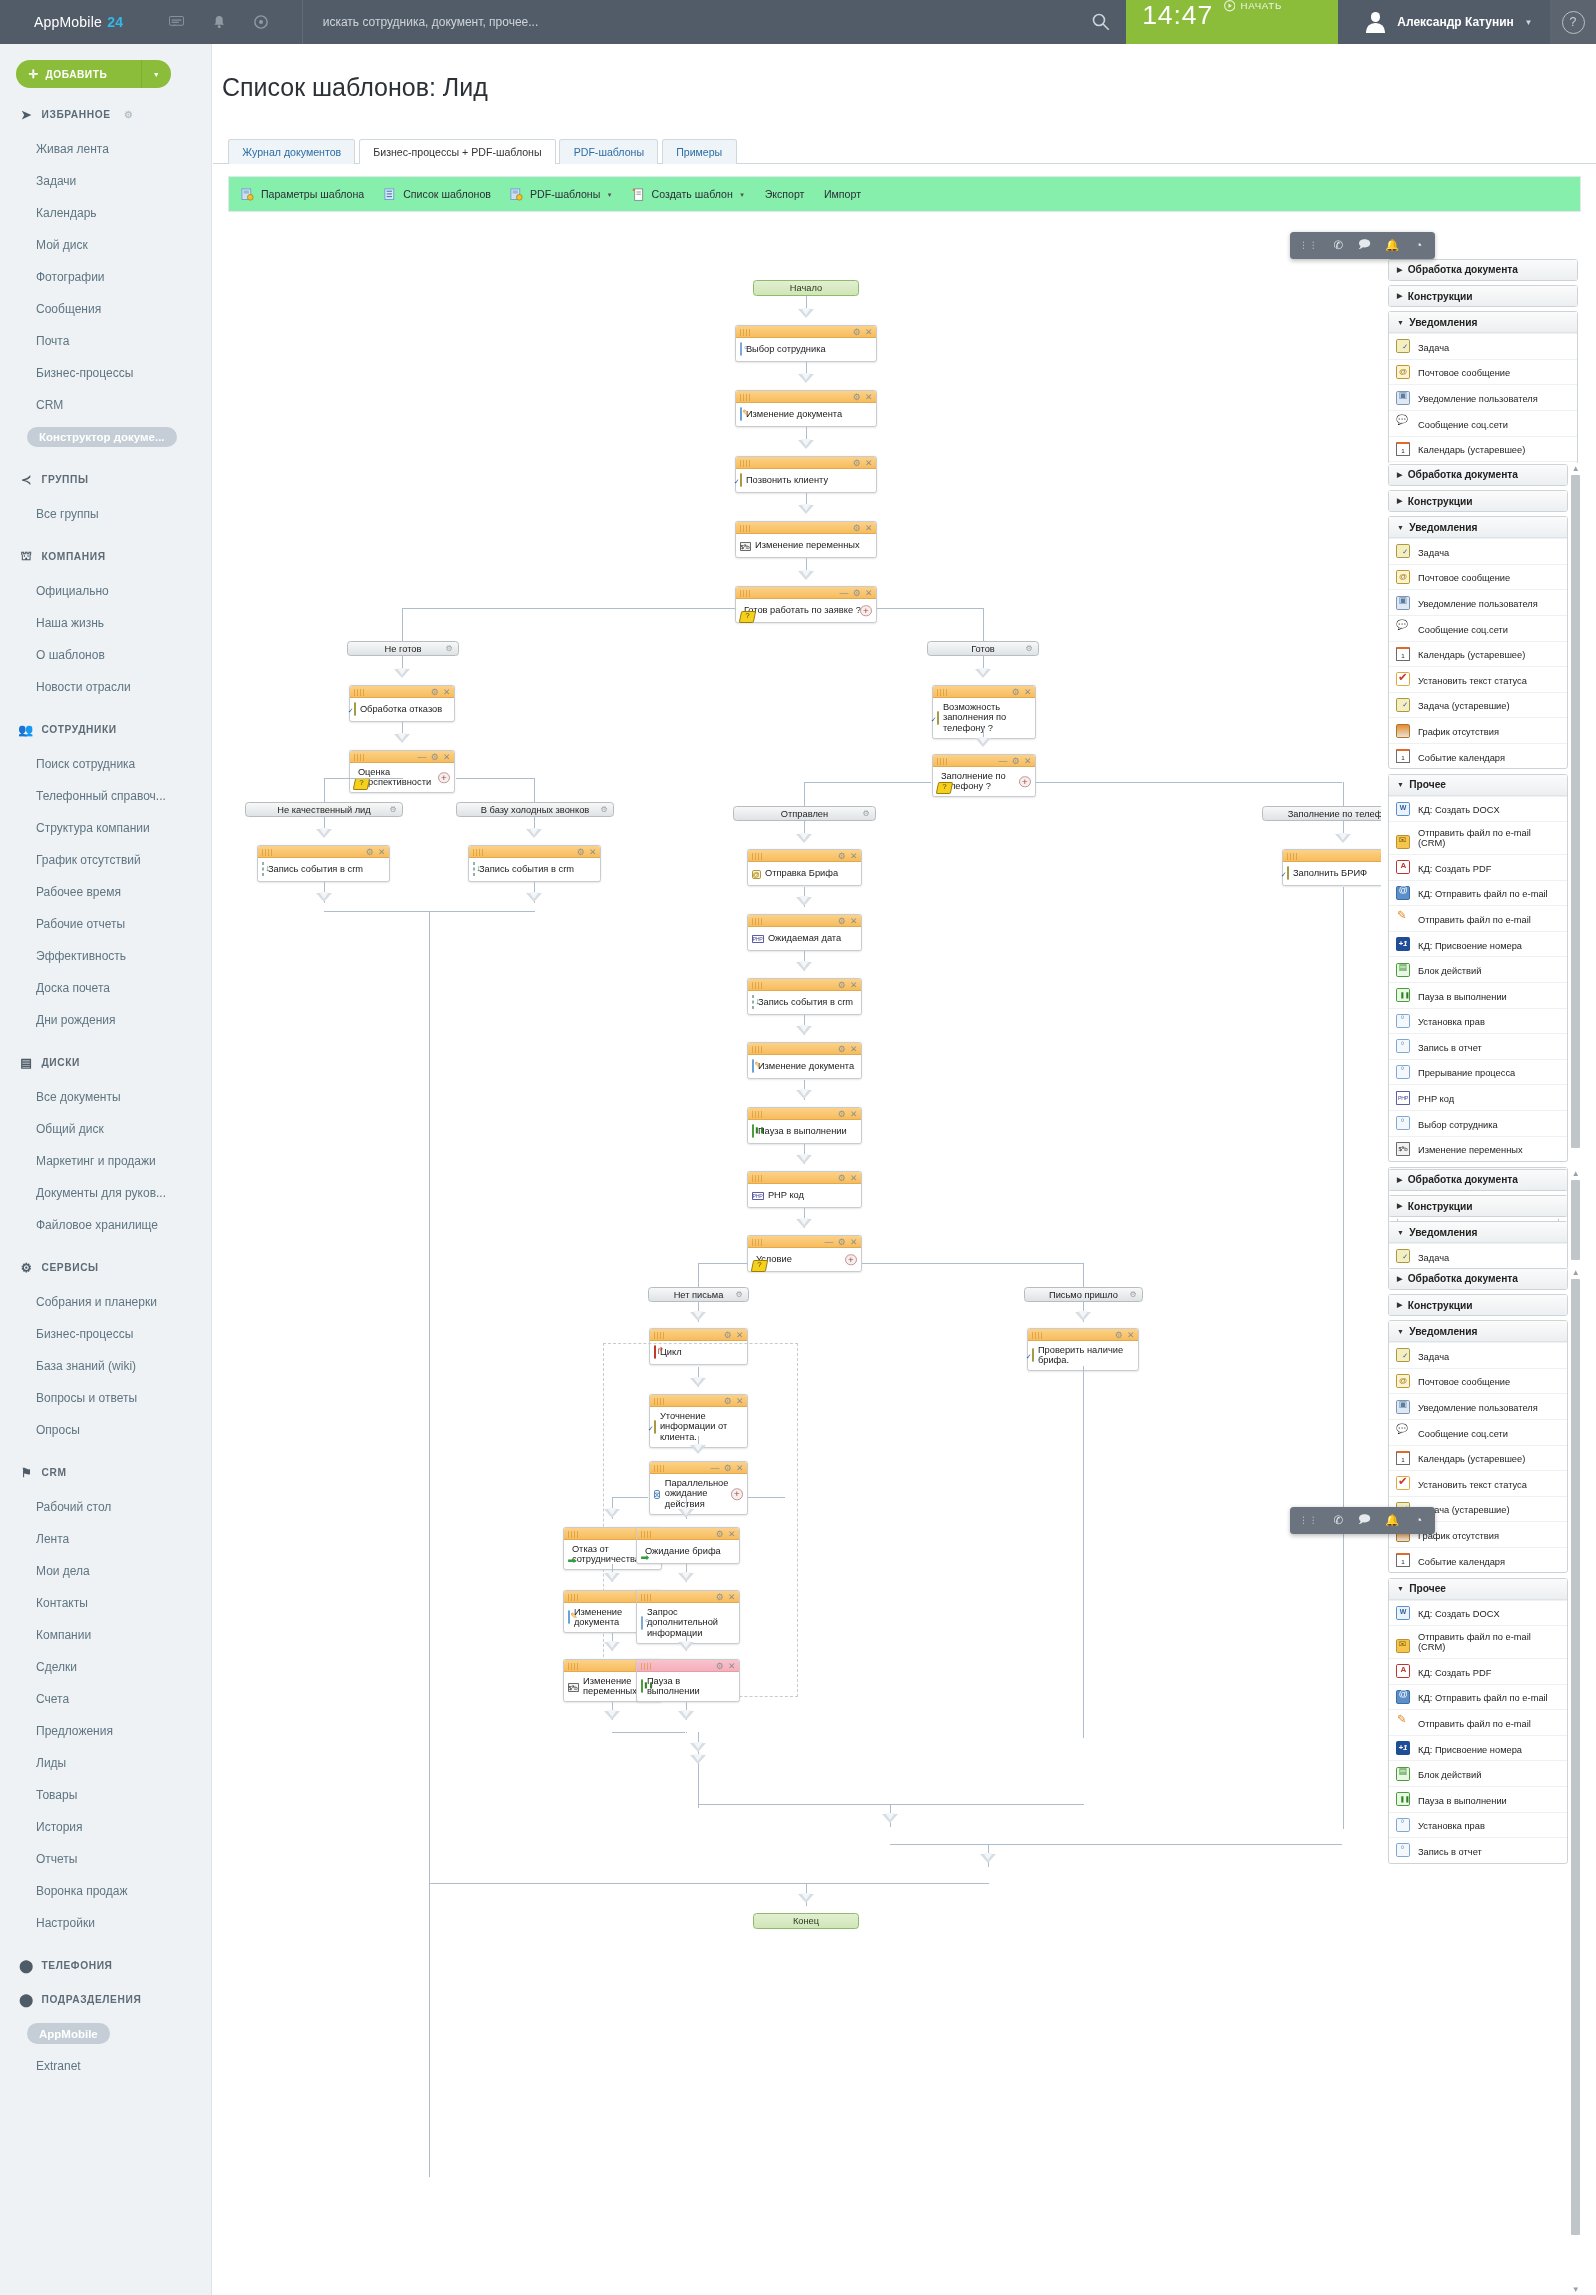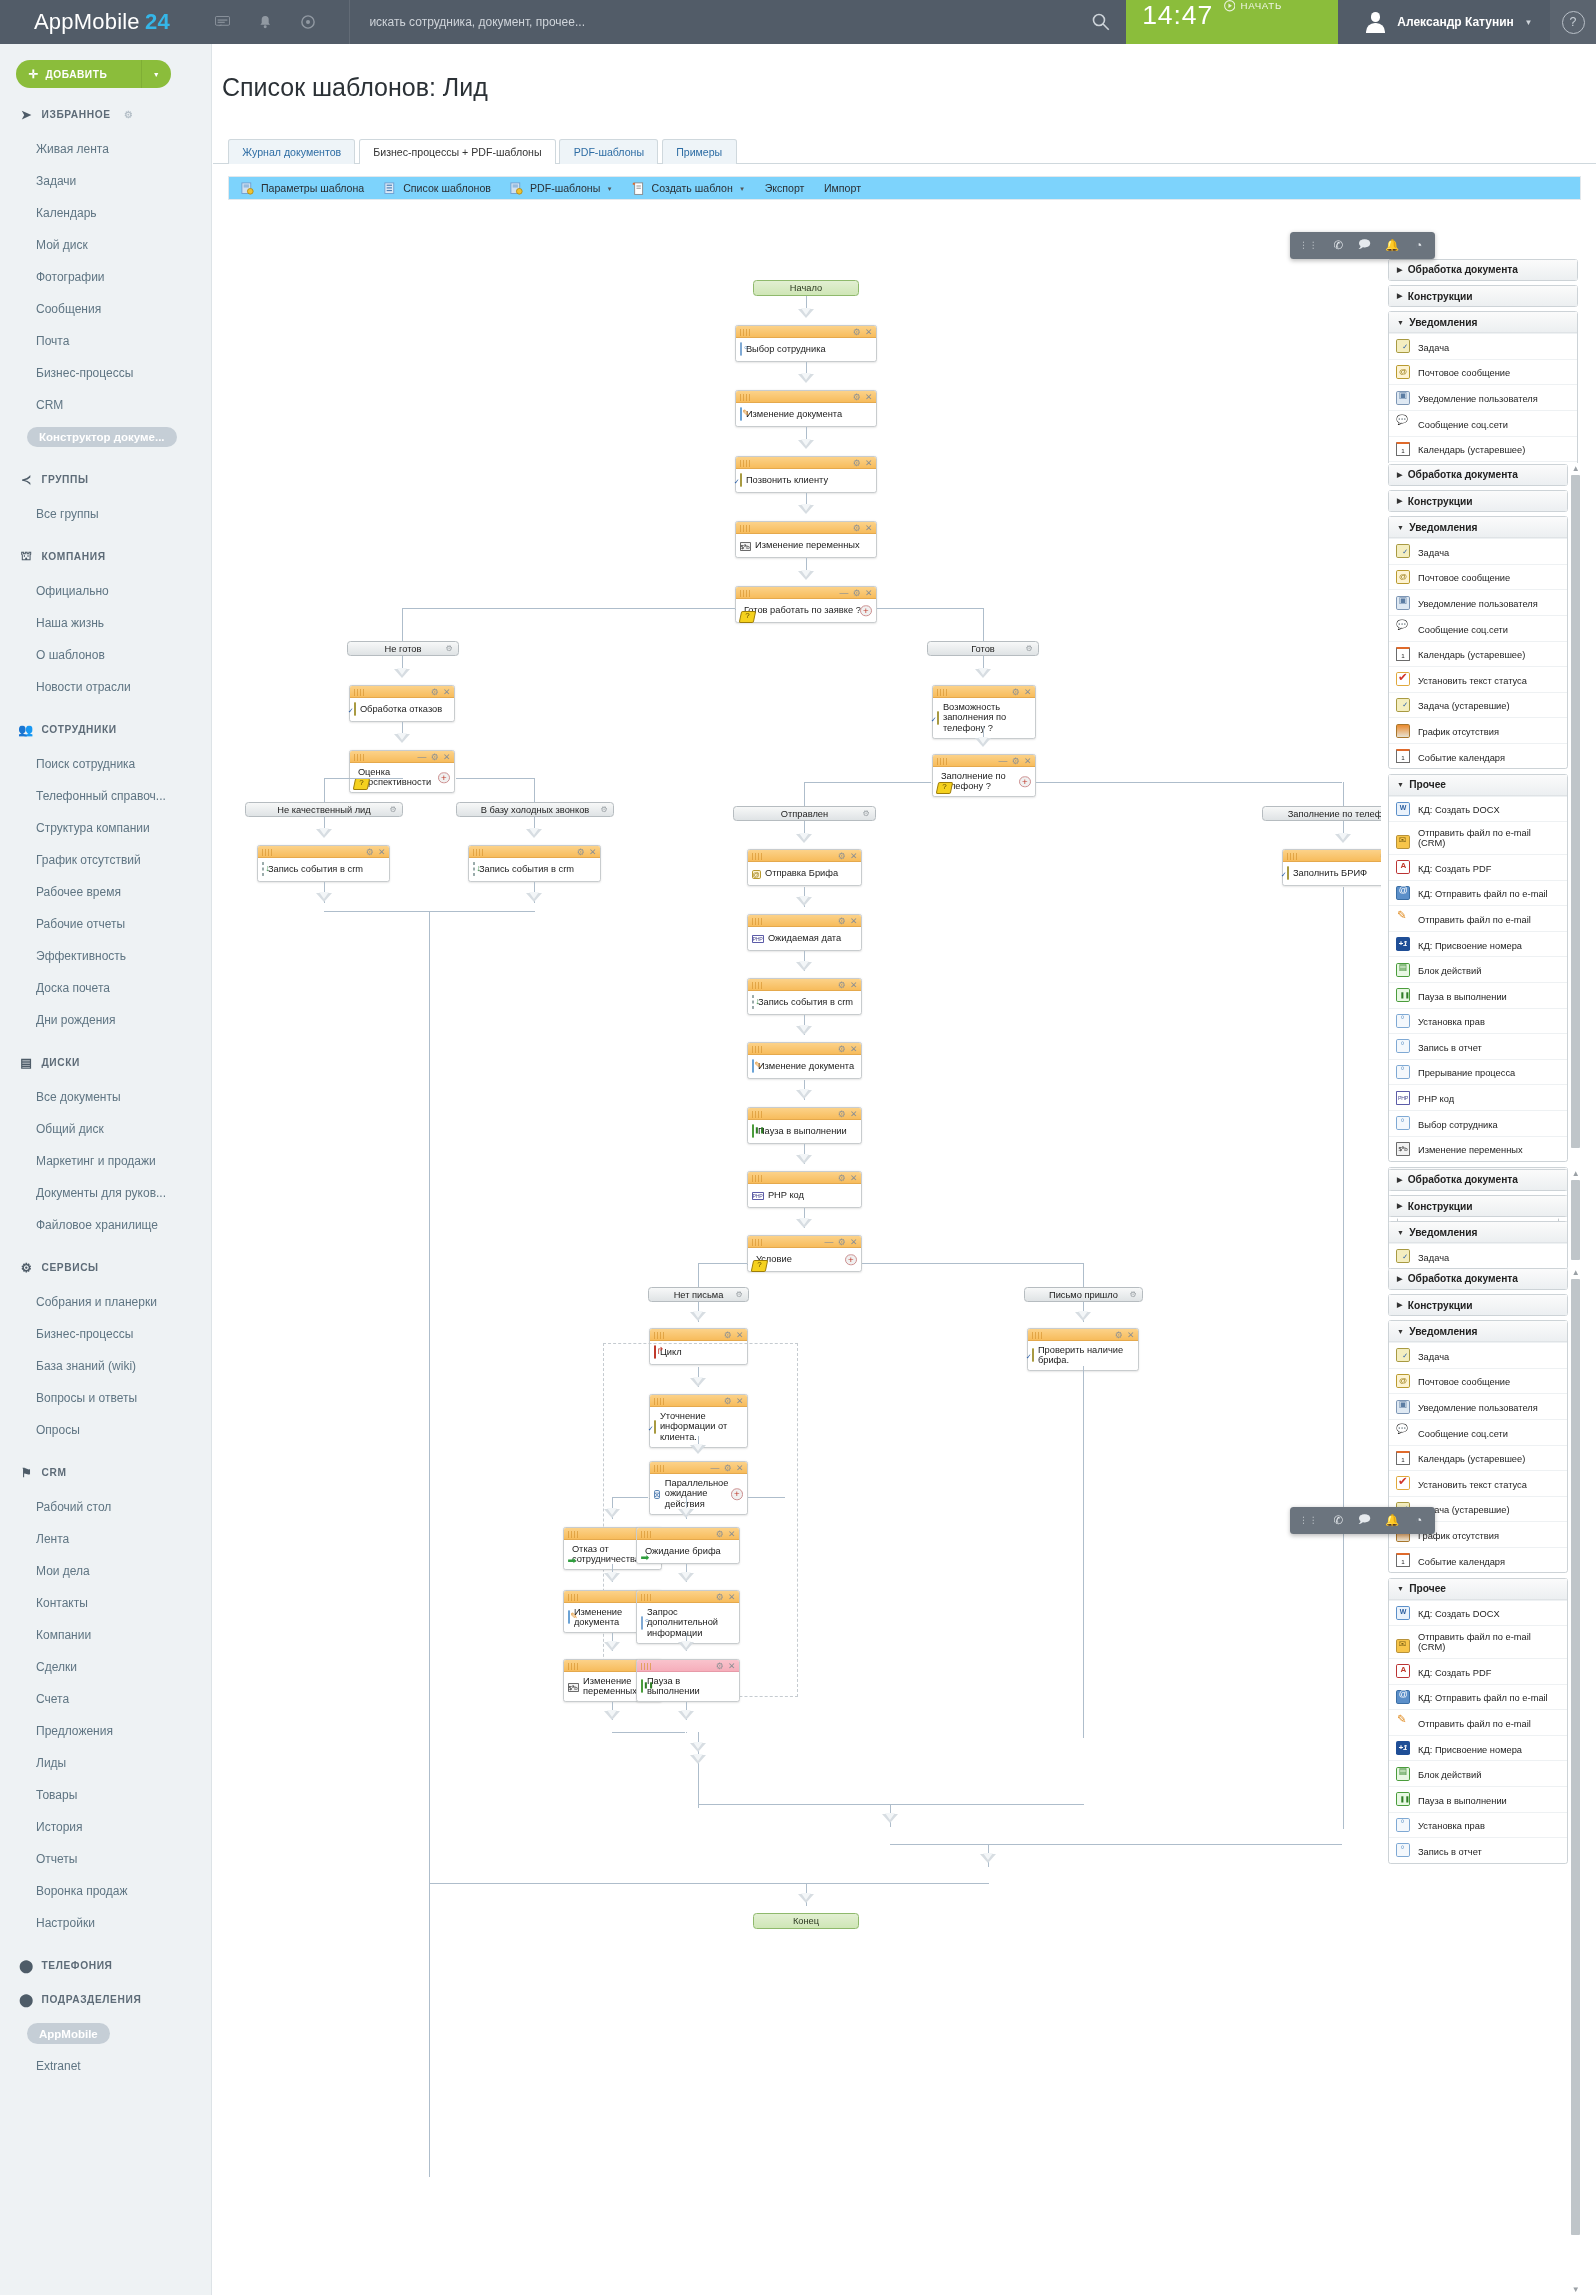--- a/index.html
+++ b/index.html
@@ -7,21 +7,21 @@
   html, body { margin:0; padding:0; }
   body {
     width:1596px; height:2295px;
     font-family:"Liberation Sans", sans-serif;
     font-size:11.5px; color:#333; background:#fff;
     overflow:hidden; position:relative;
   }
 
   
   #topbar { position:absolute; left:0; top:0; width:1596px; height:44px; background:#525c68; display:flex; align-items:center; }
-  #logo { margin-left:34px; font-size:22px; color:#fff; letter-spacing:0.2px; }
+  #logo { margin-left:34px; font-size:14px; color:#fff; letter-spacing:0.2px; }
   #logo .num { color:#35b6e8; margin-left:5.3px; font-weight:bold; }
   .hdr-icons { display:flex; gap:25px; margin-left:44px; align-items:center; }
   .hdr-ic { width:17.7px; height:17.7px; opacity:.55; display:flex; align-items:center; justify-content:center; color:#c6ccd3; }
   .hdr-sep { width:0.9px; height:44px; background:#626b76; margin-left:32px; }
   #searchbox { flex:1; height:44px; display:flex; align-items:center; padding-left:19.5px; color:#cfd4da; font-size:12px; }
   #search-icon-btn { width:50px; height:44px; display:flex; align-items:center; justify-content:center; }
   #timer { height:44px; min-width:212px; background:#8bbd3b; display:flex; align-items:flex-start; padding:0 16px; gap:10.6px; }
   #timer .tval { color:#fff; font-size:26.6px; font-weight:300; letter-spacing:0.9px; }
   #timer .tstart { color:#f0f6e6; font-size:9.7px; letter-spacing:0.7px; display:flex; align-items:center; gap:5.3px; }
   #user { height:44px; display:flex; align-items:center; gap:10.6px; padding:0 17.7px 0 19.5px;margin-left:6px; }
@@ -44,21 +44,21 @@
   .sb-item { padding:0 0 0 36px; height:32px; display:flex; align-items:center; font-size:12px; color:#5f7583; }
   .sb-item.sel { padding-left:0; }
   .sb-item.sel span.pill { margin-left:26.6px; background:#c5ced6; color:#fff; font-weight:bold; border-radius:12.4px; padding:4.4px 12.4px; font-size:11.5px; }
 
   
   #main { position:absolute; left:213px; top:44px; width:1383px; height:2251px; background:#fff; }
   #page-title { font-size:25px; font-weight:300; color:#2b3136; padding:29px 0 0 8.9px; }
   #tabs { margin-top:32px; padding-left:15px; border-bottom:0.9px solid #cfd8dd; height:30px; display:flex; align-items:flex-end; gap:3.5px; }
   .tab { border:0.9px solid #cfd8dd; border-bottom:none; border-radius:2.7px 2.7px 0 0; background:#eef4f8; padding:6.2px 13.3px 6.2px 13.3px; font-size:10.6px; color:#2e6da4; position:relative; top:0.9px; }
   .tab.active { background:#fff; color:#333; }
-  #toolbar { margin:12.4px 15px 0 15px; background:#7dd3fc; border:0.9px solid #e2e8ec; height:24px; display:flex; align-items:center; padding-left:12.4px; gap:19.5px; }
+  #toolbar { margin:12.4px 15px 0 15px; background:#86efac; border:0.9px solid #e2e8ec; height:36px; display:flex; align-items:center; padding-left:12.4px; gap:19.5px; }
   .tb-item { display:flex; align-items:center; gap:6.2px; font-size:10.6px; color:#2a2f34; }
   .tb-ic { width:13.3px; height:13.3px; display:block; }
 
   
   #canvas { position:absolute; left:0; top:215px; width:1383px; height:2036px; background:#fff; overflow:hidden; }
   #canvas-inner { position:relative; width:1383px; height:2036px; }
 
   
   .node { position:absolute; background:#fff; border:0.9px solid #c8ccce; border-radius:2.7px; box-shadow:0 0.9px 1.8px rgba(0,0,0,.10); }
   .node .ntitle { height:12.4px; background:linear-gradient(#fcd289,#f7bc5c); border-bottom:0.9px solid #e5a94d; border-radius:1.8px 1.8px 0 0; display:flex; align-items:center; padding:0 3.5px; }

